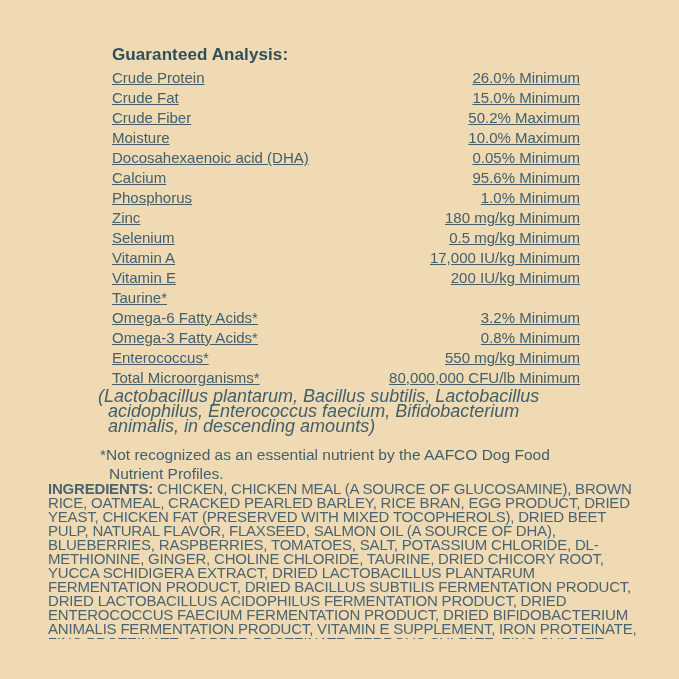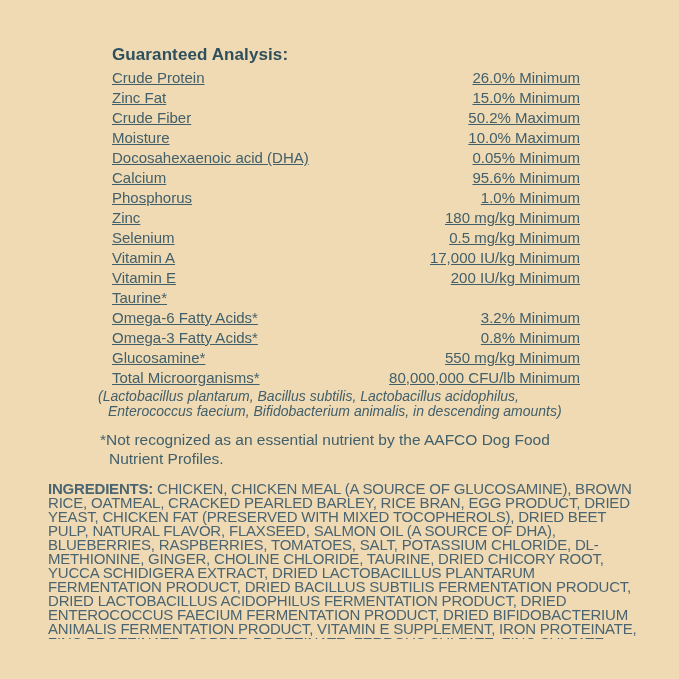--- a/index.html
+++ b/index.html
@@ -30,21 +30,21 @@
   .ga-row {
     display: flex; justify-content: space-between;
     font-size: 15px; line-height: 20px;
   }
   .ga-row .nutrient, .ga-row .value { white-space: nowrap; text-decoration: underline; }
   .species-note {
     width: 470px;
     margin: 1px 0 11px -14px;
     padding-left: 10px; text-indent: -10px;
     font-style: italic;
-    font-size: 14px; line-height: 15px;
+    font-size: 18px; line-height: 15px;
   }
   .aafco-footnote {
     width: 462px;
     margin: 11px 0 0 -12px;
     padding-left: 9px; text-indent: -9px;
     font-size: 15.5px; line-height: 19px;
   }
   
   .ingredients {
     position: absolute;
@@ -63,21 +63,21 @@
 
   <section class="ga">
     <h2 class="ga-title">Guaranteed Analysis:</h2>
 
     <div class="ga-rows">
       <div class="ga-row">
         <span class="nutrient">Crude Protein</span>
         <span class="value">26.0% Minimum</span>
       </div>
       <div class="ga-row">
-        <span class="nutrient">Zinc Fat</span>
+        <span class="nutrient">Crude Fat</span>
         <span class="value">15.0% Minimum</span>
       </div>
       <div class="ga-row">
         <span class="nutrient">Crude Fiber</span>
         <span class="value">50.2% Maximum</span>
       </div>
       <div class="ga-row">
         <span class="nutrient">Moisture</span>
         <span class="value">10.0% Maximum</span>
       </div>
@@ -114,21 +114,21 @@
       </div>
       <div class="ga-row">
         <span class="nutrient">Omega-6 Fatty Acids*</span>
         <span class="value">3.2% Minimum</span>
       </div>
       <div class="ga-row">
         <span class="nutrient">Omega-3 Fatty Acids*</span>
         <span class="value">0.8% Minimum</span>
       </div>
       <div class="ga-row">
-        <span class="nutrient">Glucosamine*</span>
+        <span class="nutrient">Enterococcus*</span>
         <span class="value">550 mg/kg Minimum</span>
       </div>
       <div class="ga-row">
         <span class="nutrient">Total Microorganisms*</span>
         <span class="value">80,000,000 CFU/lb Minimum</span>
       </div>
     </div>
 
     <p class="species-note">(Lactobacillus plantarum, Bacillus subtilis, Lactobacillus acidophilus, Enterococcus faecium, Bifidobacterium animalis, in descending amounts)</p>
 

